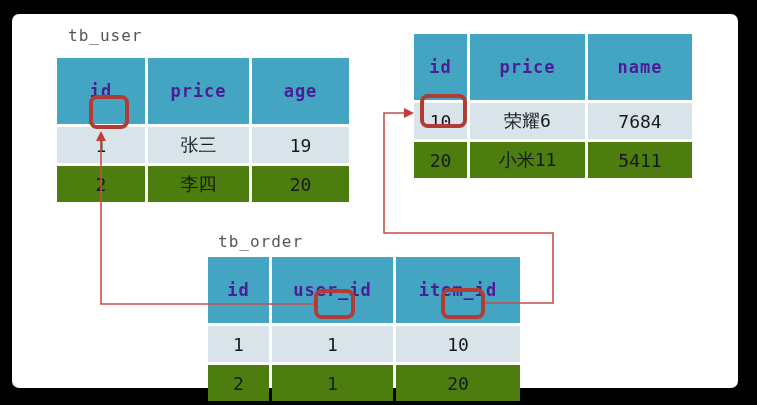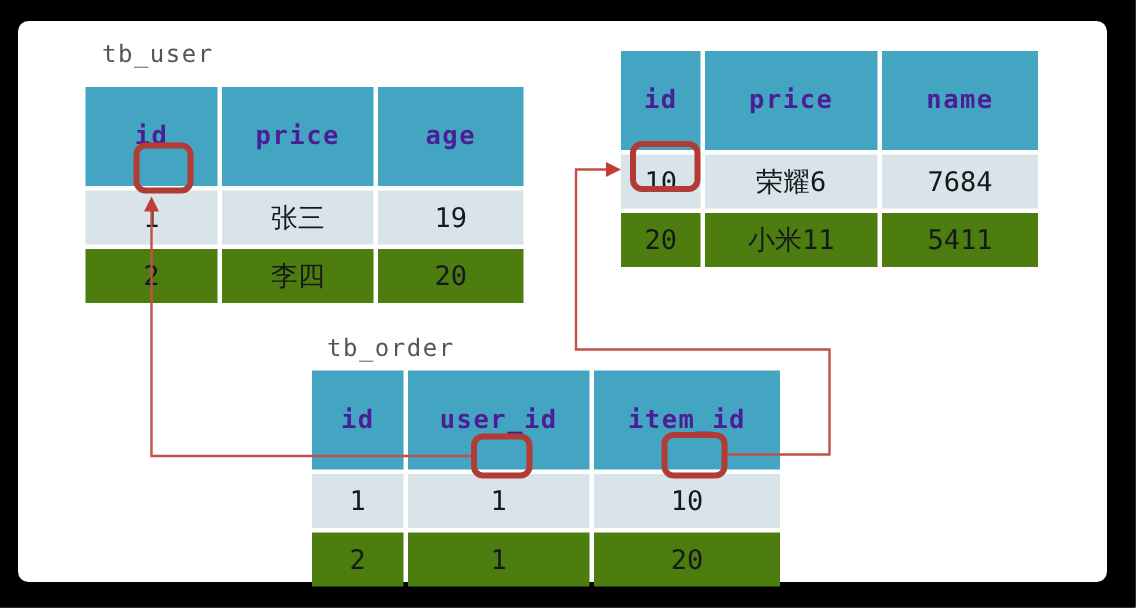--- a/index.html
+++ b/index.html
@@ -26,21 +26,21 @@
   td {
     font-size:18px; color:#16191c; height:34px; text-align:center;
     font-family:"DejaVu Sans Mono","DejaVu Sans","Liberation Sans",monospace,sans-serif;
   }
   tr.odd  td { background:#d9e4ea; }
   tr.even td { background:#4d7c0f; }
   #user-table  { left:54px;  top:26px; }
   #user-table  table { margin-top:10px; }
   #item-table  { left:411px; top:23px; }
   #item-table  table { margin-top:8px; }
-  #order-table { left:205px; top:222px; }
+  #order-table { left:205px; top:232px; }
   #order-table table { margin-top:3px; }
   #user-table  .tbl-title { margin-left:14px; }
   #item-table  .tbl-title { margin-left:16px; }
   #order-table .tbl-title { margin-left:13px; }
   .arrows { position:absolute; left:0; top:0; z-index:3; pointer-events:none; }
   .hl {
     position:absolute; z-index:4; box-sizing:border-box;
     border:4px solid #b23b34; border-radius:8px; background:transparent;
   }
   #hl-user       { left:89px;  top:95px;  width:40px; height:34px; }

